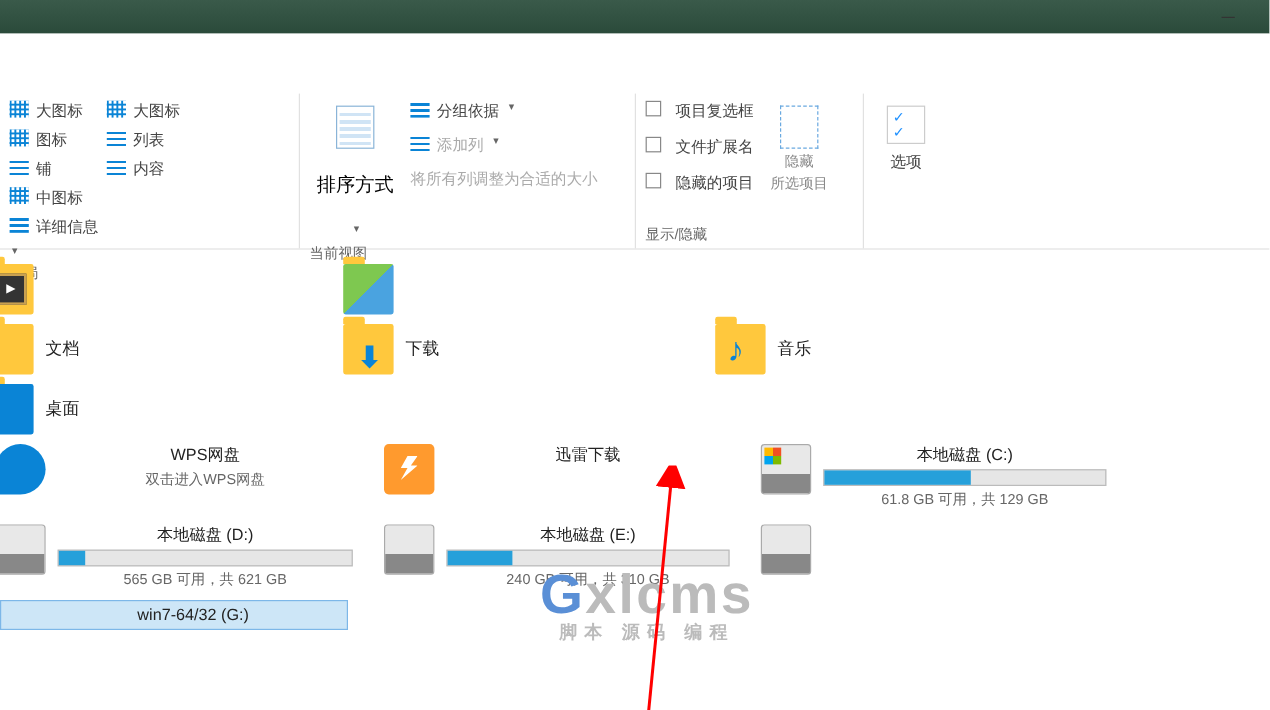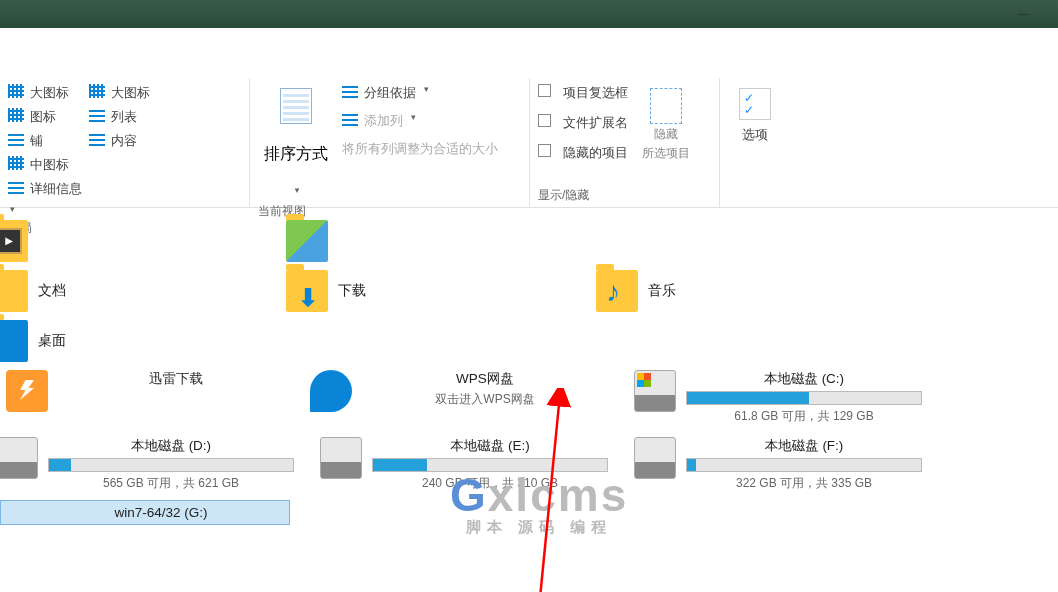--- a/index.html
+++ b/index.html
@@ -205,30 +205,30 @@
 
     <div class="folder" style="width:280px">
       <span class="ficon desk" style="margin-left:-20px"></span>
       <span>桌面</span>
     </div>
   </div>
 
 
   <div class="drives">
     <div class="drive">
-      <div class="dicon thunder"></div>
-      <div class="dinfo">
-        <div class="dname">迅雷下载</div>
-      </div>
-    </div>
-    <div class="drive">
       <div class="dicon wps" style="margin-left:-10px"></div>
       <div class="dinfo">
         <div class="dname">WPS网盘</div>
         <div class="dsub">双击进入WPS网盘</div>
+      </div>
+    </div>
+    <div class="drive">
+      <div class="dicon thunder"></div>
+      <div class="dinfo">
+        <div class="dname">迅雷下载</div>
       </div>
     </div>
     <div class="drive">
       <div class="dicon hdd win"></div>
       <div class="dinfo">
         <div class="dname">本地磁盘 (C:)</div>
         <div class="bar">
             <div class="barfill" style="width:52%"></div>
           </div>
         <div class="dsub">61.8 GB 可用，共 129 GB</div>
@@ -250,27 +250,20 @@
       <div class="dinfo">
         <div class="dname">本地磁盘 (E:)</div>
         <div class="bar">
             <div class="barfill" style="width:23%"></div>
           </div>
         <div class="dsub">240 GB 可用，共 310 GB</div>
       </div>
     </div>
     <div class="drive">
       <div class="dicon hdd"></div>
-      <div class="dinfo">
-        <div class="dname">本地磁盘 (F:)</div>
-        <div class="bar">
-            <div class="barfill" style="width:4%"></div>
-          </div>
-        <div class="dsub">322 GB 可用，共 335 GB</div>
-      </div>
     </div>
 
     <div class="drive sel" style="width:290px">
       <div class="dinfo" style="margin-left:32px">
         <div class="dname">win7-64/32 (G:)</div>
       </div>
     </div>
   </div>
 
   <div class="watermark">

